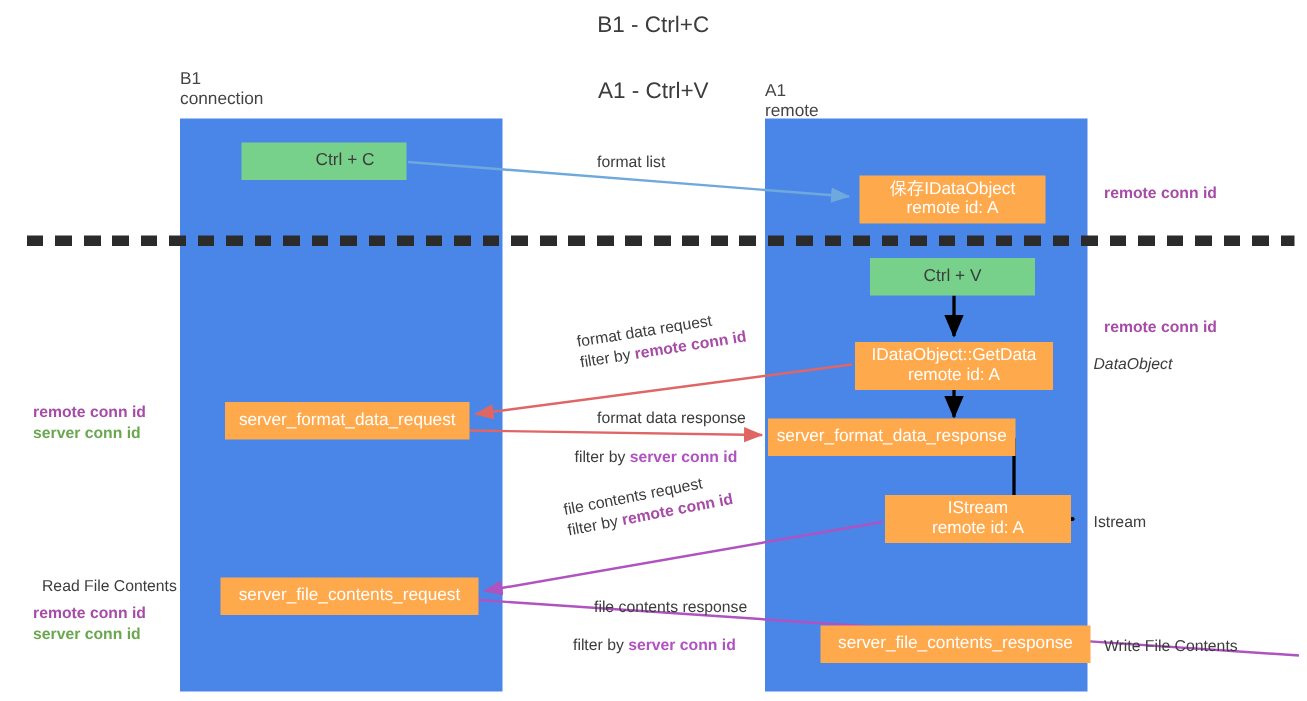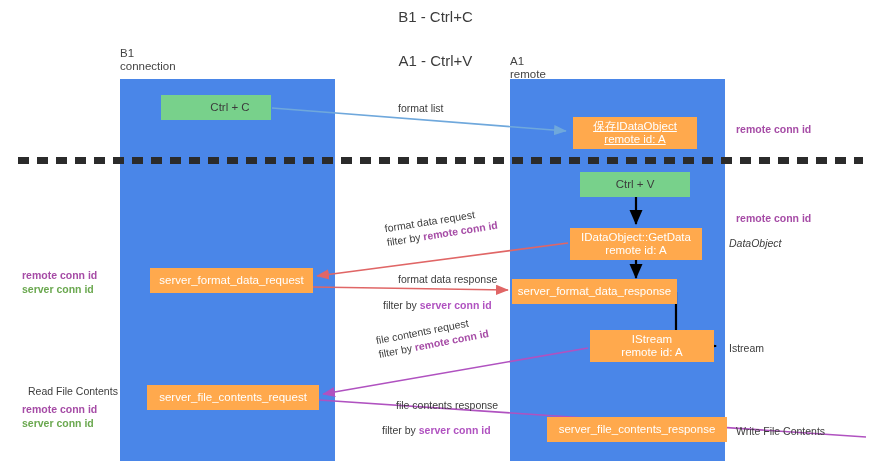--- a/index.html
+++ b/index.html
@@ -37,21 +37,21 @@
     position:absolute;box-sizing:border-box;
     display:flex;flex-direction:column;align-items:center;justify-content:center;
     text-align:center;color:#ffffff;font-size:11.5px;line-height:13.5px;
   }
   .box.green{background:#78d18b;color:#3c3c3c;}
   .box.orange{background:#ffa94d;}
   .box .l2{display:block;}
 
   #box-ctrlc{left:161px;top:95px;width:110px;height:25px;padding-left:28px;}
   #box-ctrlv{left:580px;top:172px;width:110px;height:25px;}
-  #box-save-ido{left:573px;top:117px;width:124px;height:32px;text-decoration:underline;}
+  #box-save-ido{left:573px;top:117px;width:124px;height:32px;}
   #box-getdata{left:570px;top:228px;width:132px;height:32px;}
   #box-istream{left:590px;top:330px;width:124px;height:32px;}
   #box-sfdreq{left:150px;top:268px;width:163px;height:25px;}
   #box-sfdres{left:512px;top:279px;width:165px;height:25px;}
   #box-sfcreq{left:147px;top:385px;width:172px;height:25px;}
   #box-sfcres{left:547px;top:417px;width:180px;height:25px;}
 
   
   #divider{
     position:absolute;left:18px;top:157px;width:845px;height:7px;

